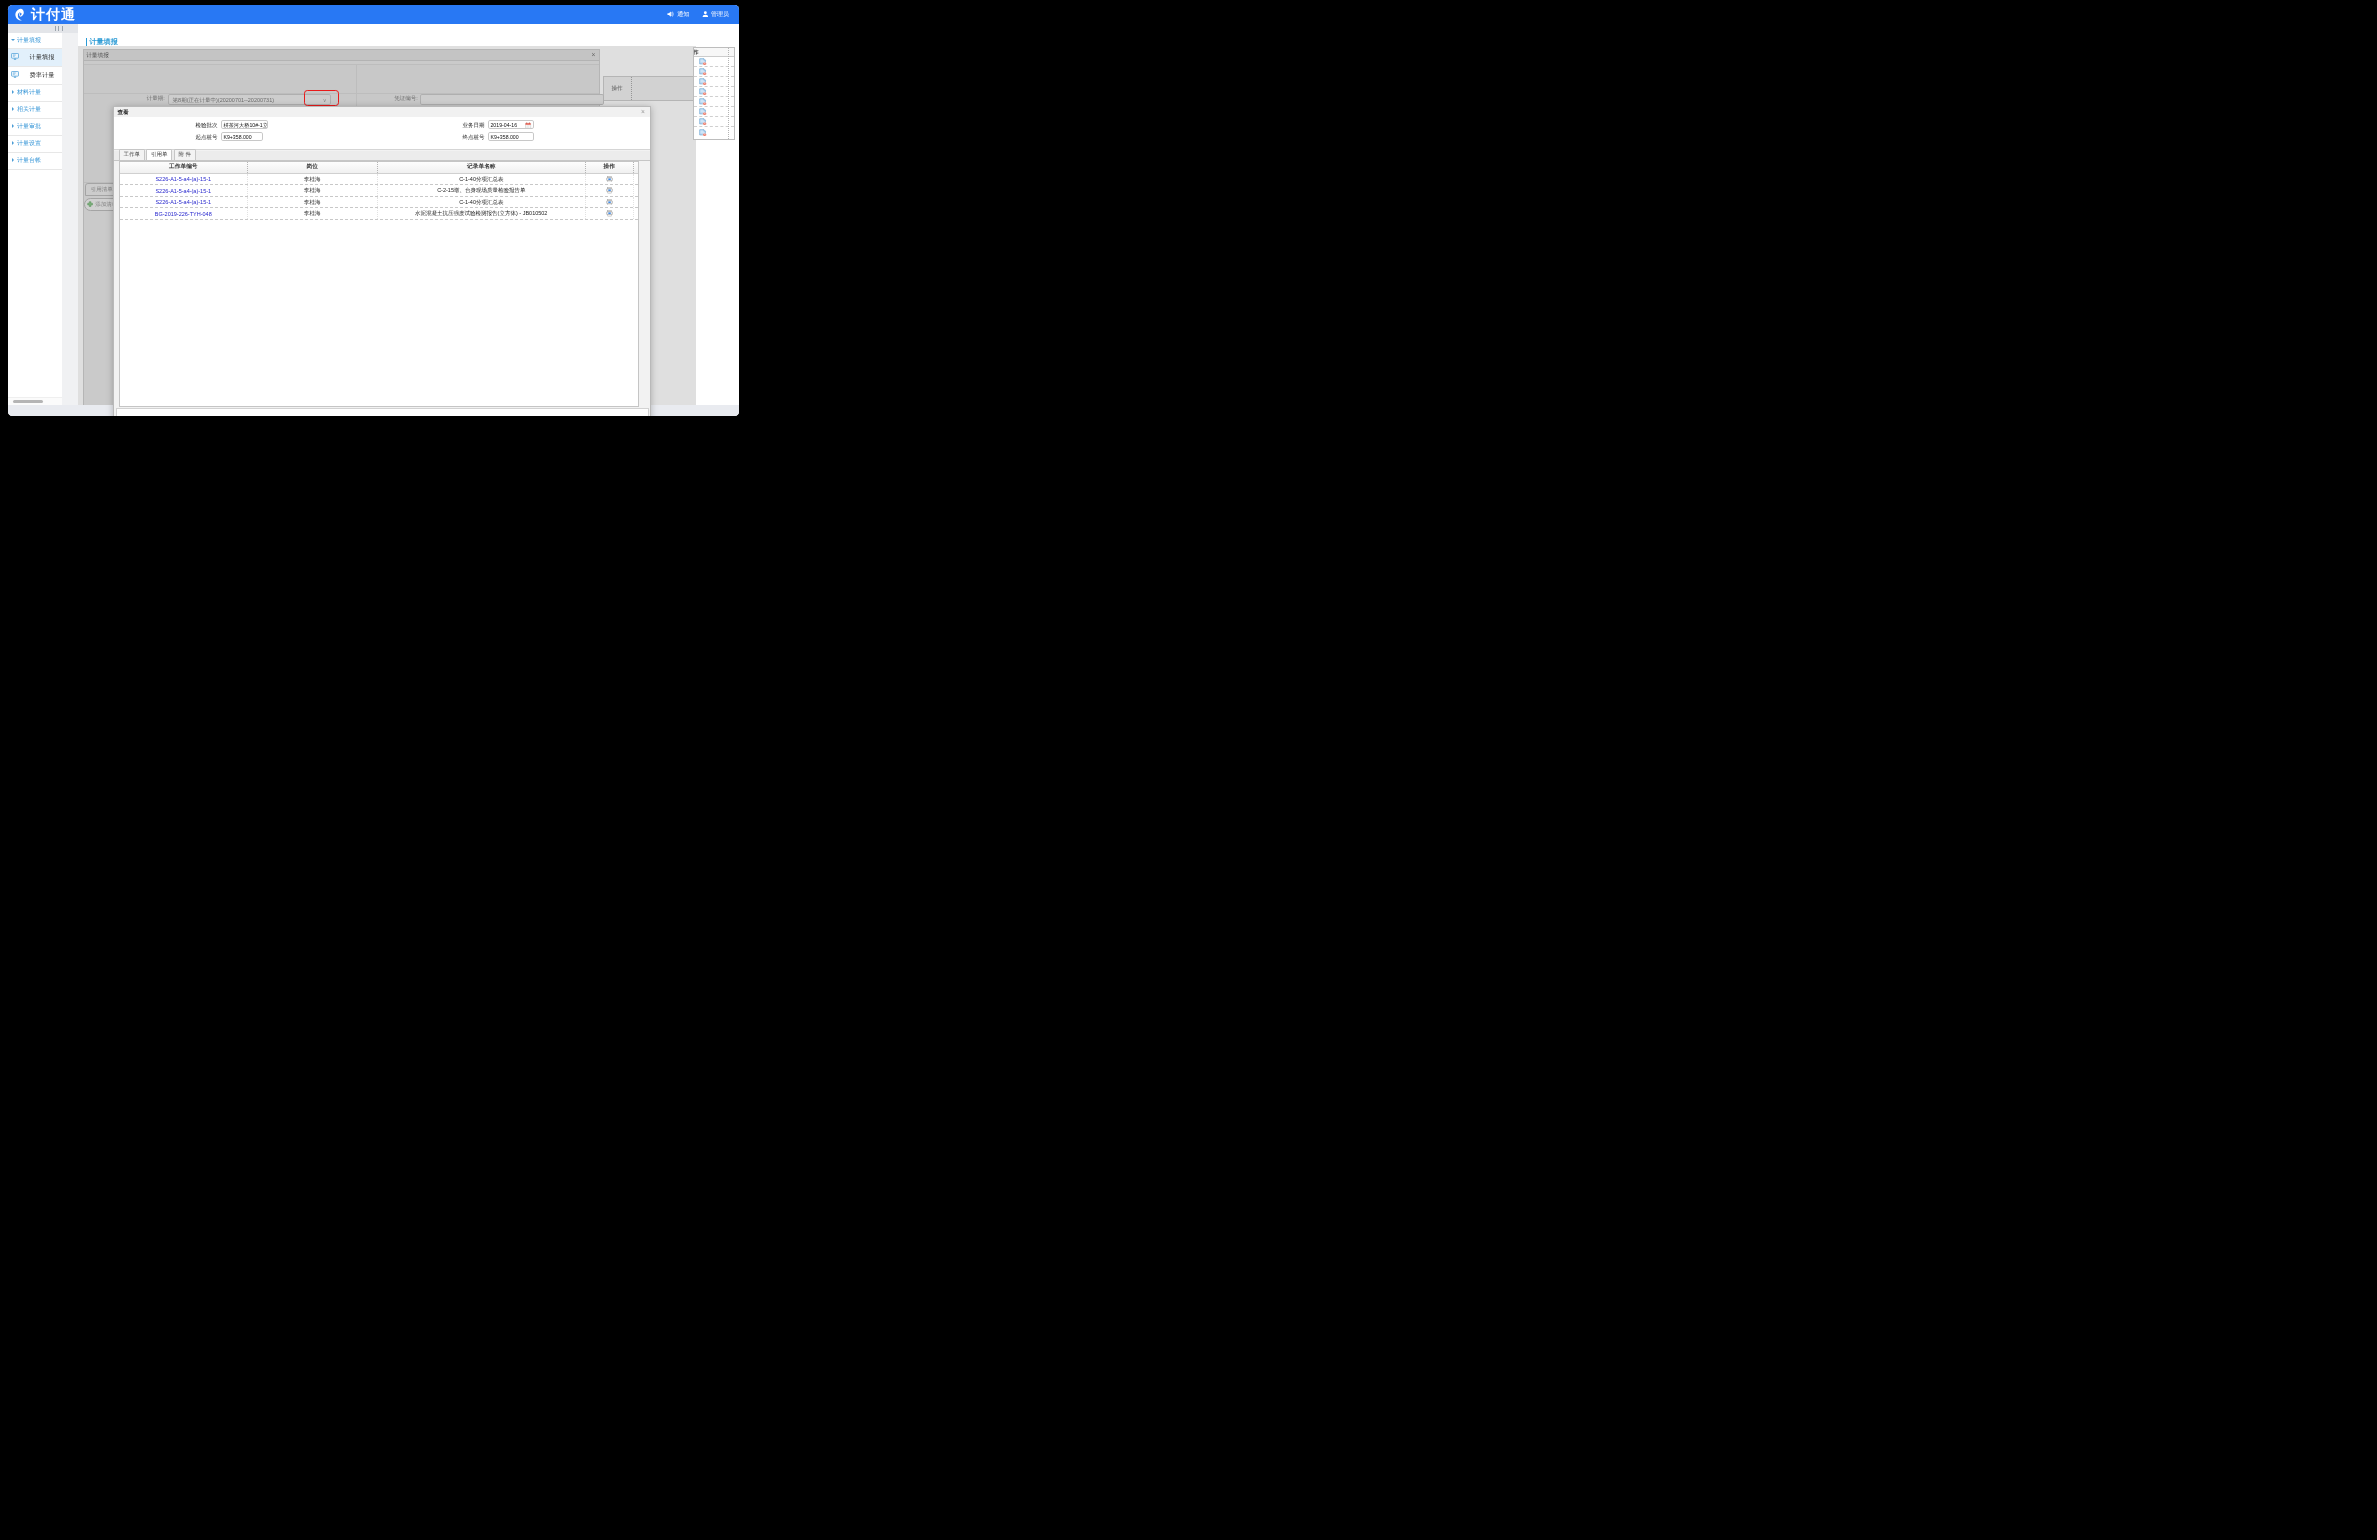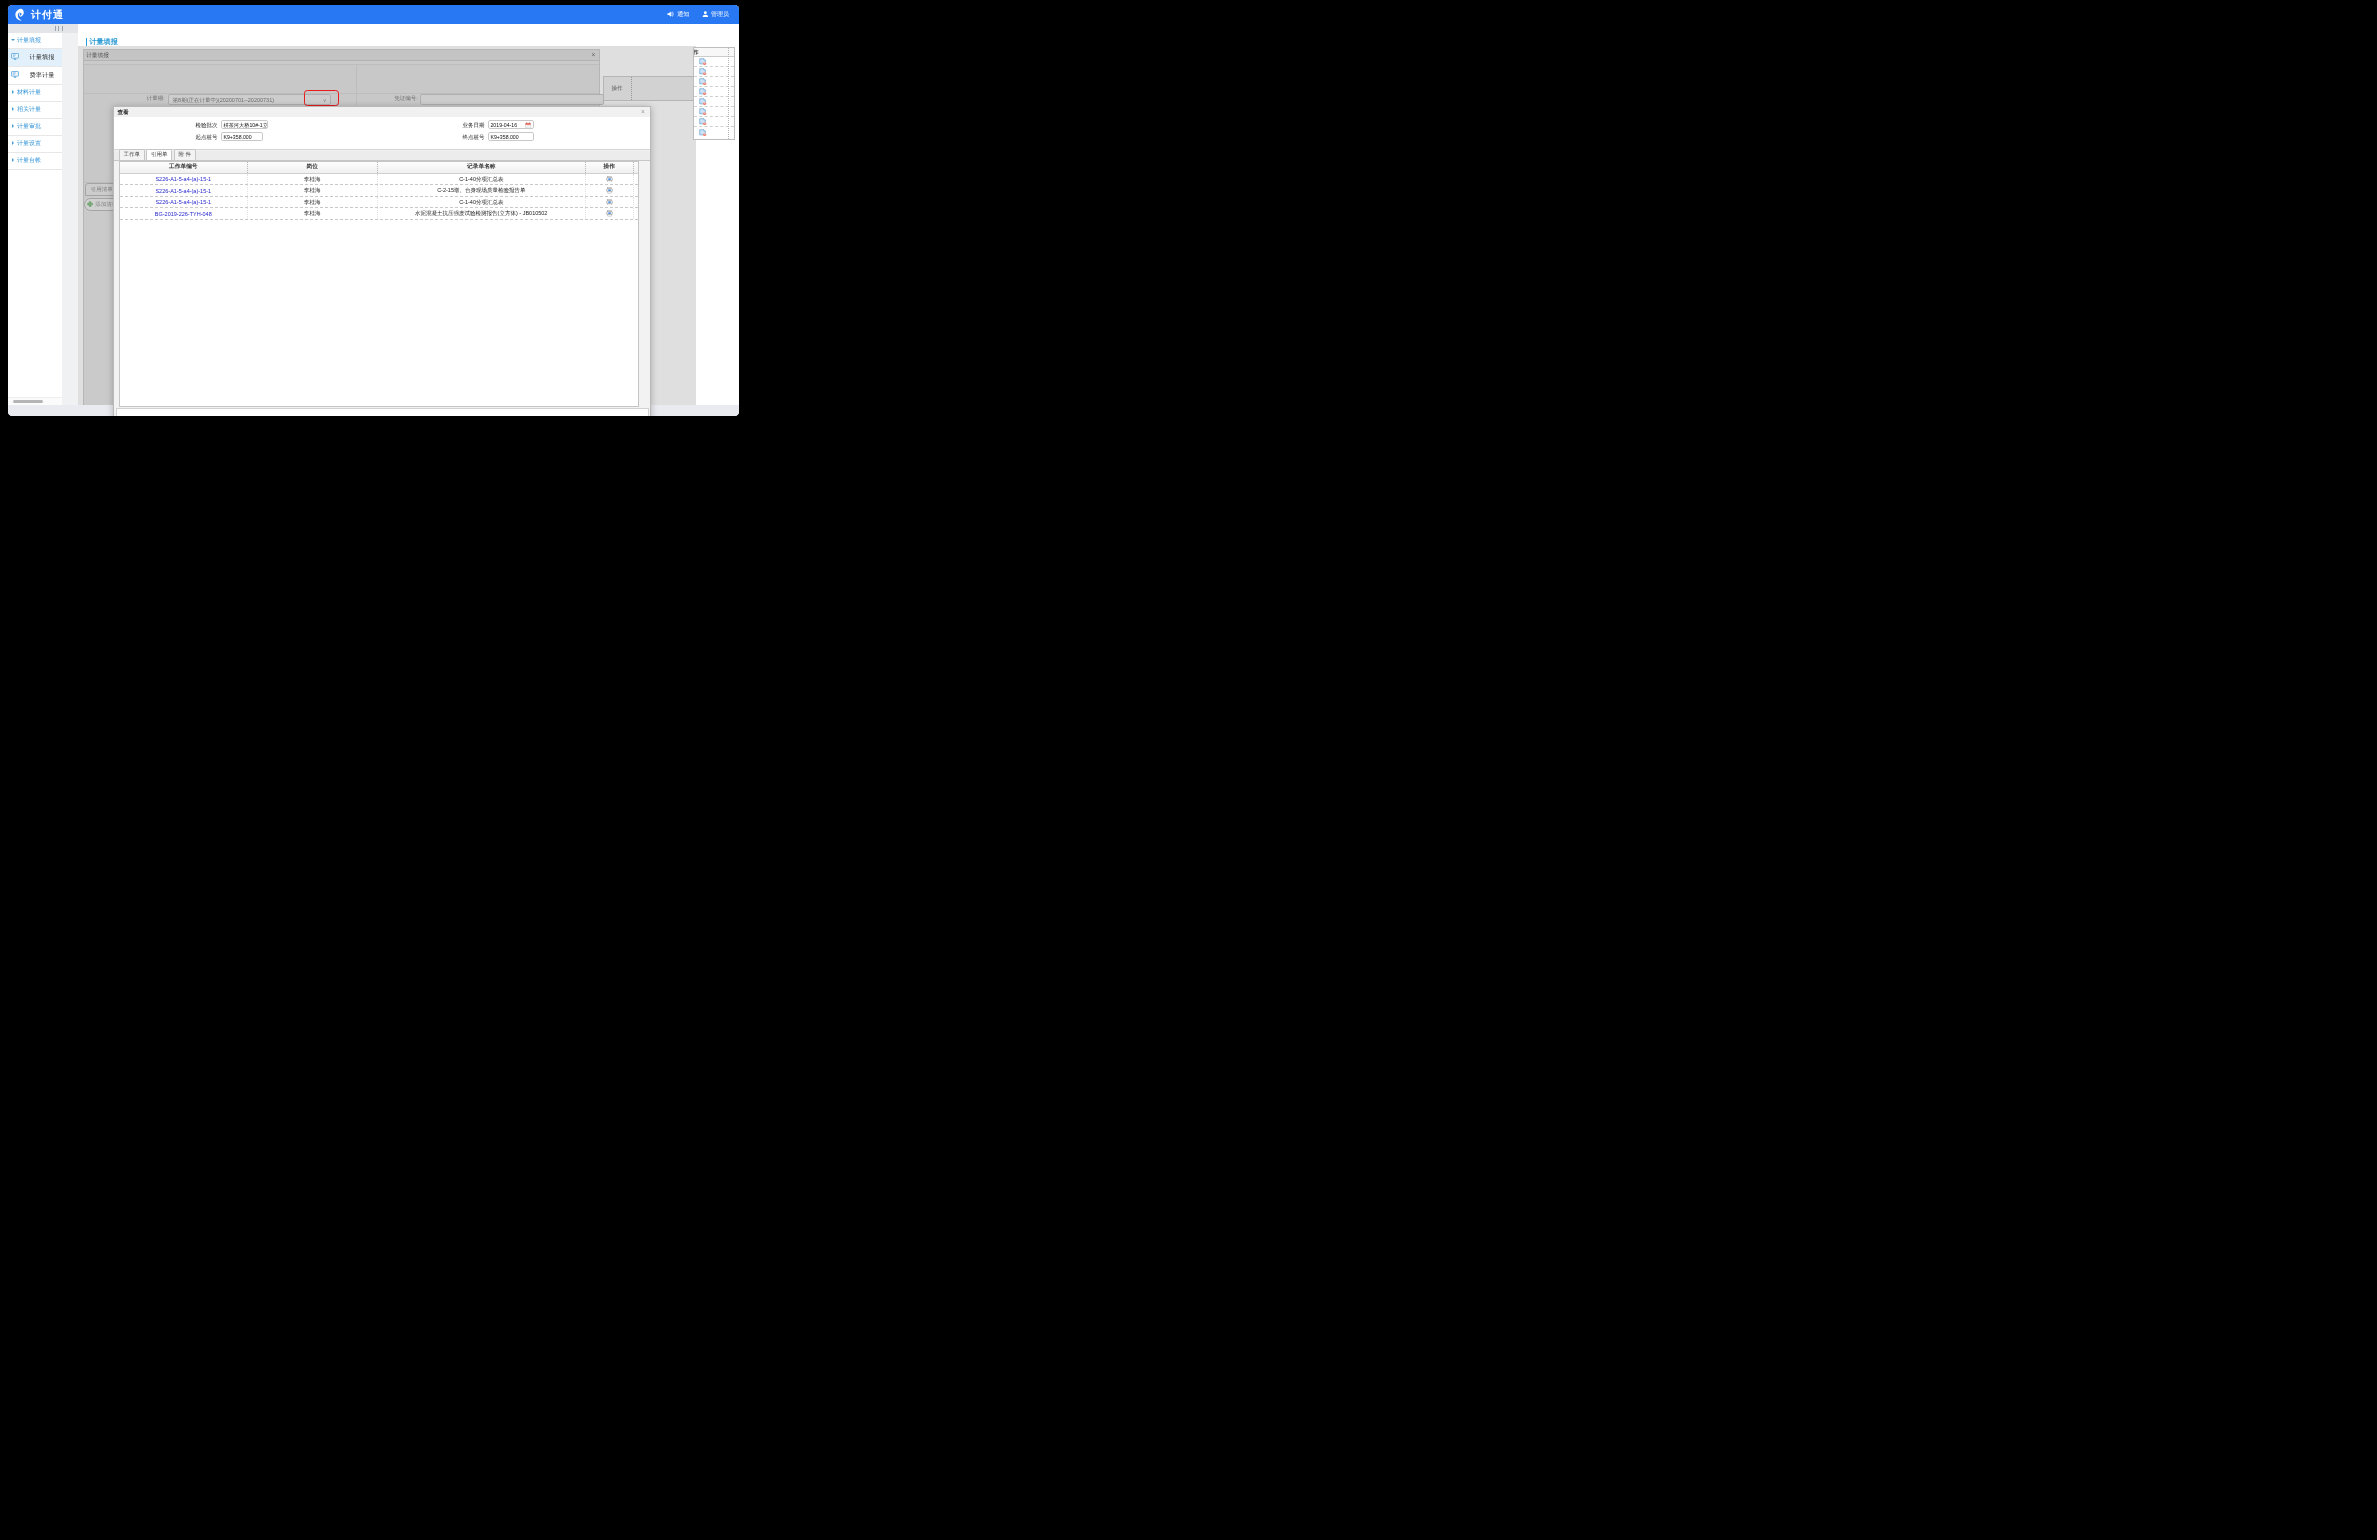--- a/index.html
+++ b/index.html
@@ -4,21 +4,21 @@
 <style>
   html,body{margin:0;padding:0;background:#000;}
   body{width:746px;height:419px;position:relative;overflow:hidden;
        font-family:"Liberation Sans","DejaVu Sans",sans-serif;}
   .app{position:absolute;left:7.6px;top:4.8px;width:731px;height:411px;background:#fff;
        border-radius:4.3px;overflow:hidden;}
   
   .topbar{position:absolute;left:0;top:0;right:0;height:19.5px;background:#2878f4;display:flex;align-items:center;}
   .brand{display:flex;align-items:center;margin-left:6.7px;gap:3.8px;}
   .brand svg{display:block;}
-  .brand-name{color:#fff;font-size:10px;font-weight:bold;letter-spacing:1px;}
+  .brand-name{color:#fff;font-size:14px;font-weight:bold;letter-spacing:1px;}
   .topbar-right{position:absolute;right:9.5px;top:0;height:19.5px;display:flex;align-items:center;gap:12.4px;color:#fff;font-size:6px;}
   .tb-item{display:flex;align-items:center;gap:2.9px;cursor:pointer;}
   
   .main{position:absolute;left:0;top:19.5px;right:0;bottom:0;}
   .app-footer{position:absolute;left:0;bottom:0;right:0;height:11px;background:#e9ebf0;z-index:5;}
   
   .sidebar{position:absolute;left:0;top:0;width:70px;bottom:11px;background:#fff;}
   .side-handle{position:absolute;left:0;top:0;right:0;height:8.6px;background:#e3e5e9;display:flex;align-items:center;justify-content:flex-end;padding-right:15px;gap:2.4px;cursor:col-resize;}
   .side-handle i{display:block;width:1px;height:5.2px;background:#9aa3ad;}
   .side-gutter{position:absolute;left:54px;top:8.6px;width:16px;bottom:0;background:#f0f1f3;}

